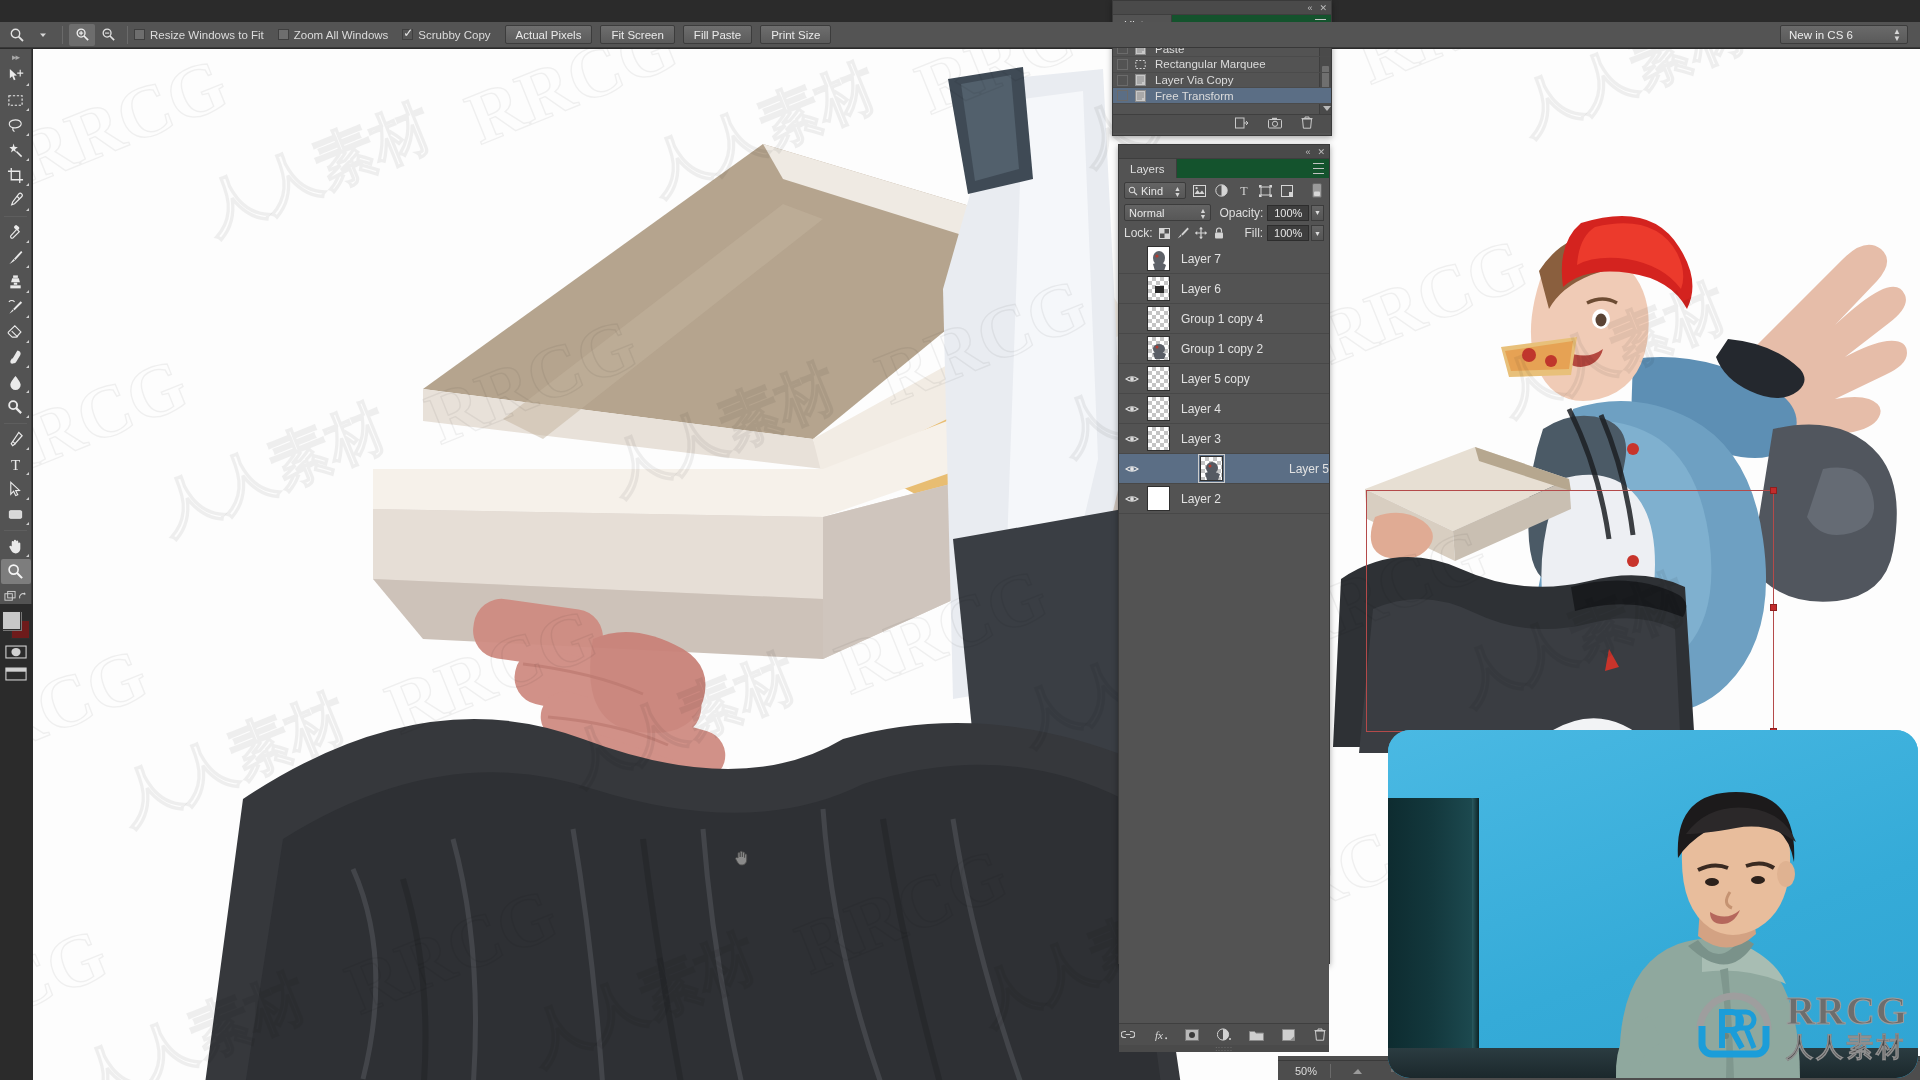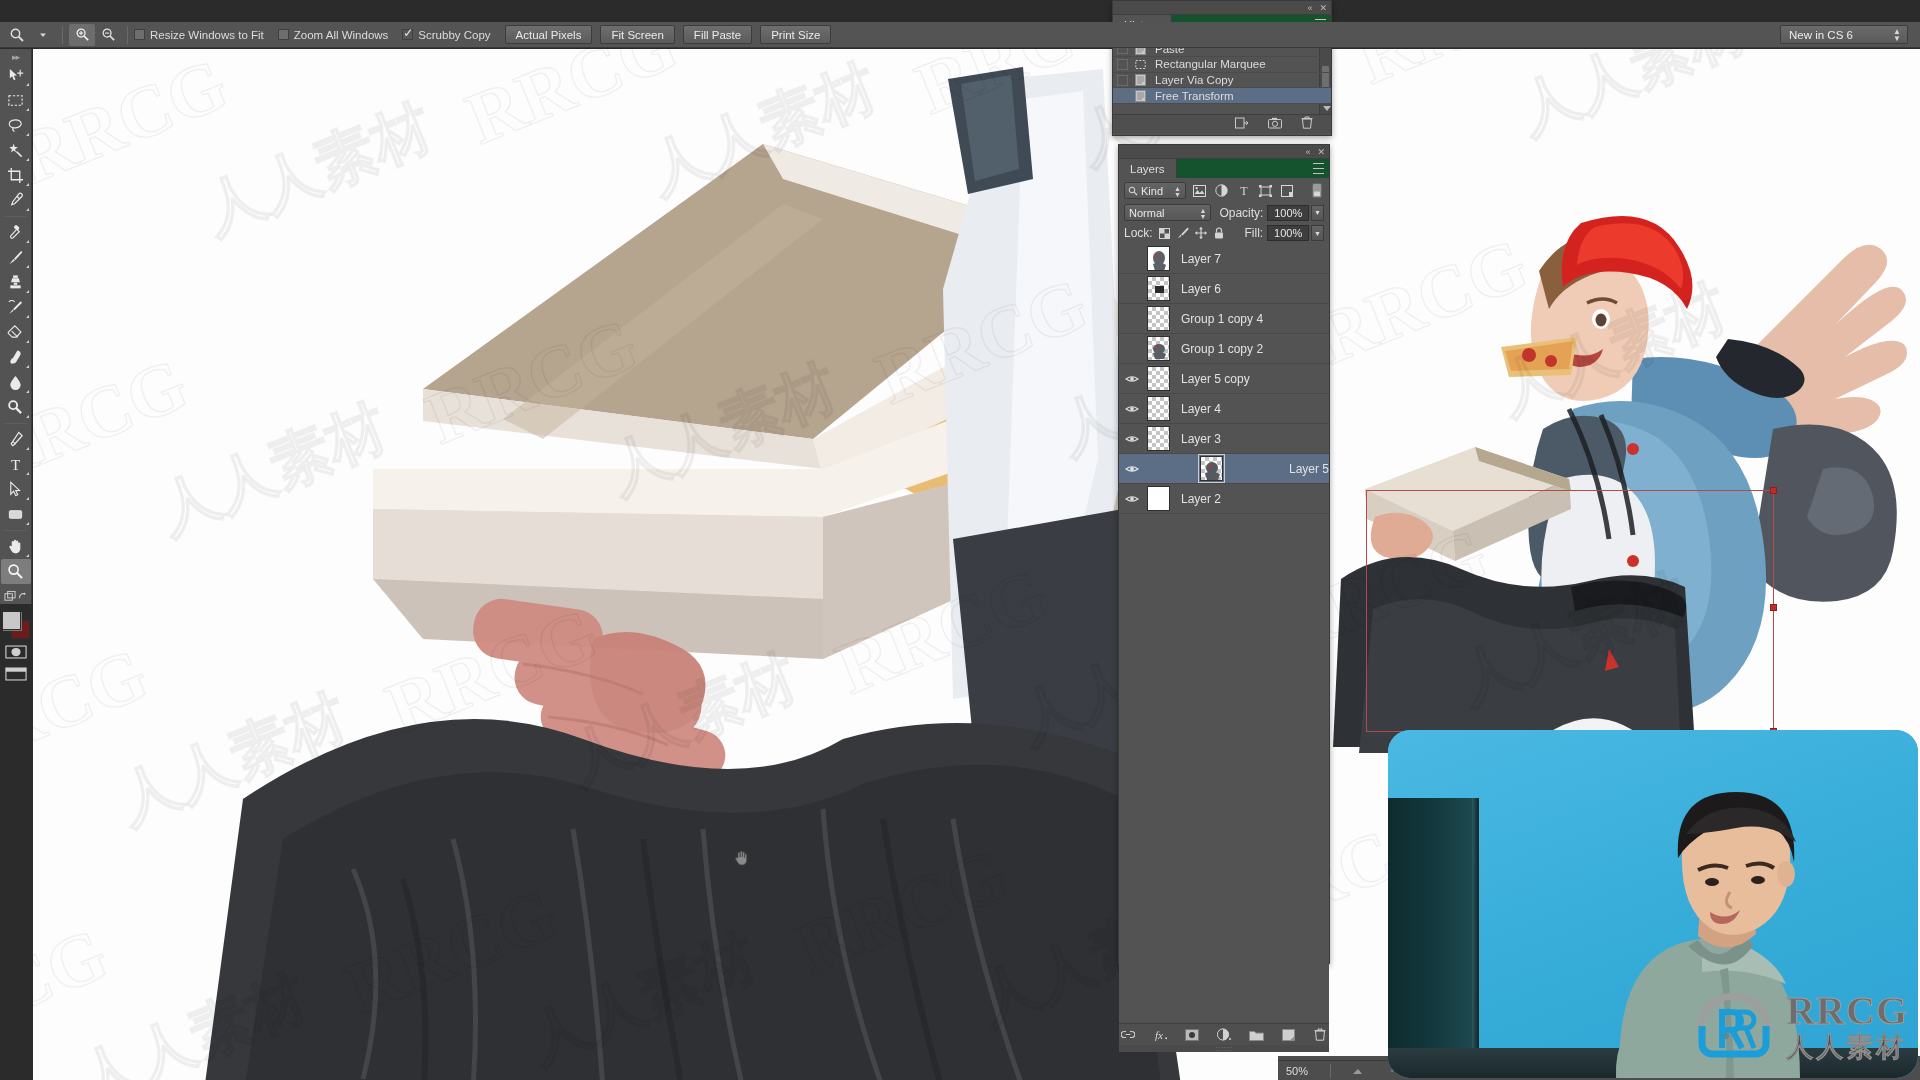--- a/index.html
+++ b/index.html
@@ -252,21 +252,21 @@
     font-size: 7px; color: #888; letter-spacing: 1px;
   }
 
   
   .statusbar {
     position: absolute; left: 1278px; bottom: 0px; width: 642px; height: 20px;
     background: #4d4d4d; border-top: 1px solid #3a3a3a;
     display: flex; align-items: center; z-index: 36;
     font-size: 11px; color: #ddd;
   }
-  .zoom-val { padding-left: 8px; width: 52px; }
+  .zoom-val { padding-left: 17px; width: 52px; }
   .status-sep { width: 1px; height: 14px; background: #6a6a6a; }
   .status-mini { width: 60px; height: 100%; display:flex;align-items:center;justify-content:center;}
   .status-bar-line { flex: 1; height: 3px; background: #6e6e6e; margin-right: 10px; }
 
   
   .h-scrollbar {
     position: absolute; left: 1278px; bottom: 20px; width: 642px; height: 4px;
     background: #4d4d4d; z-index: 36;
   }
 

